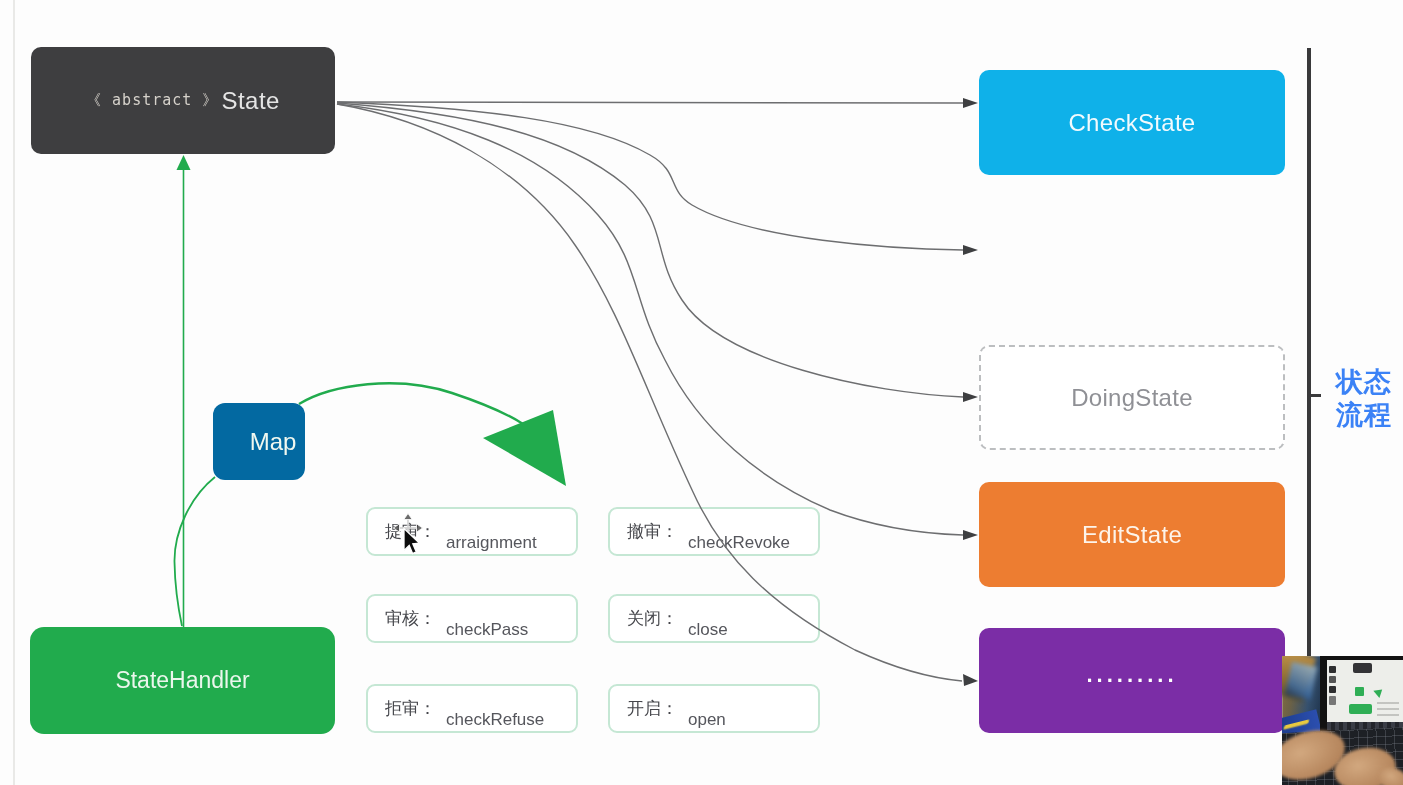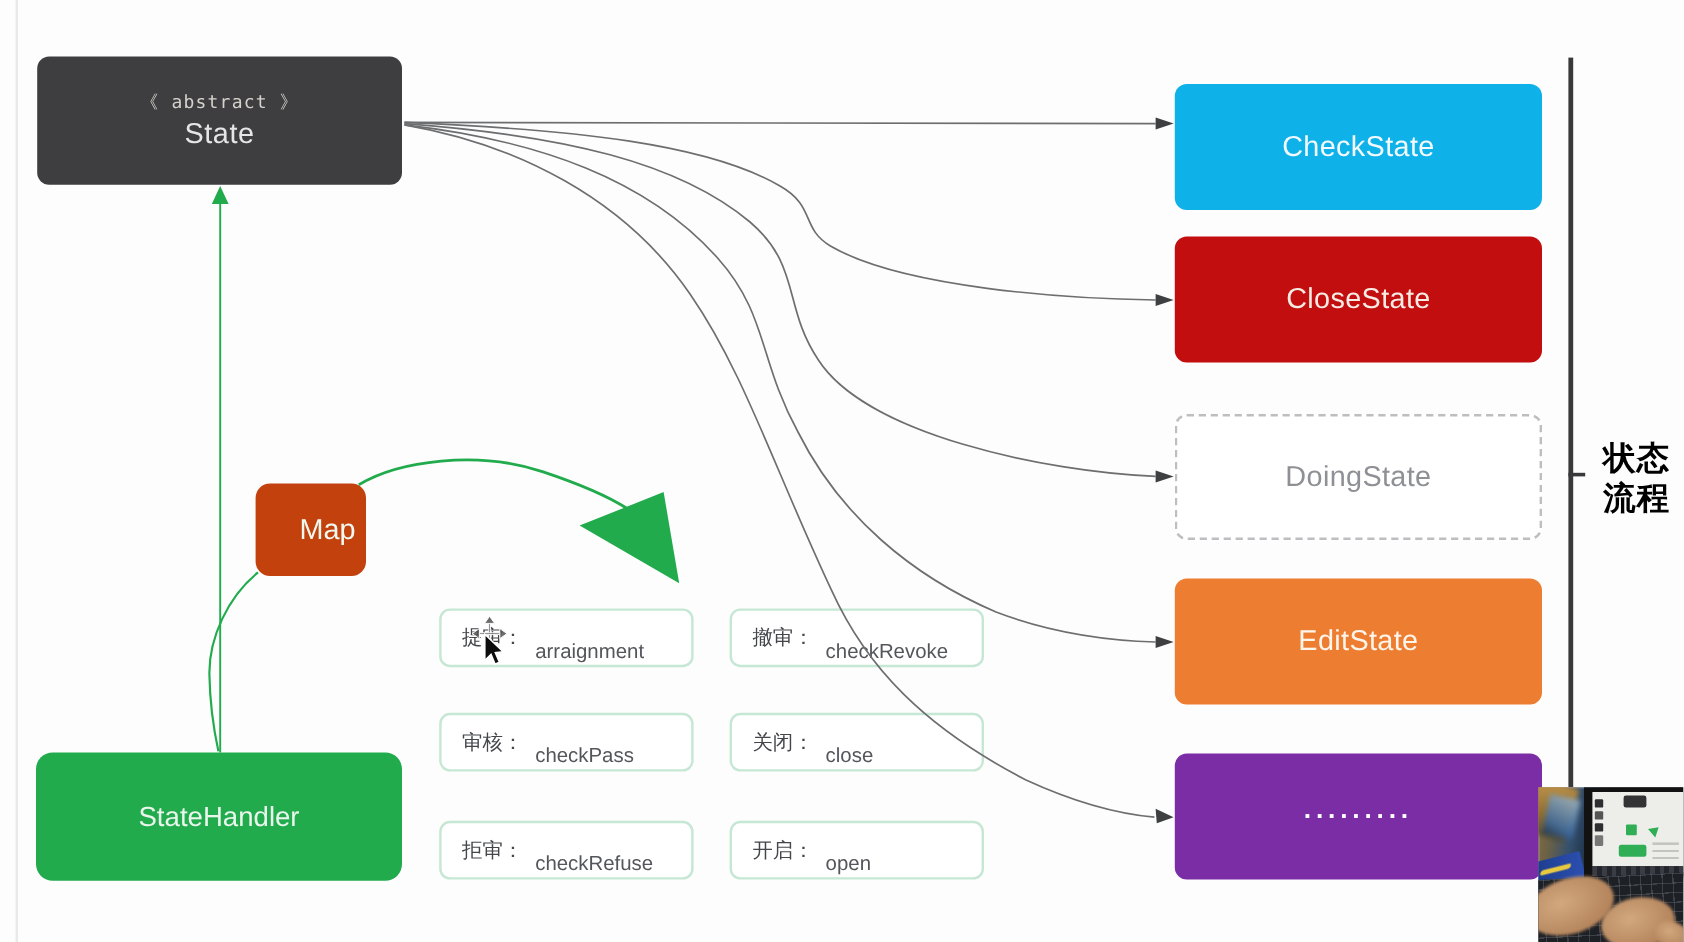--- a/index.html
+++ b/index.html
@@ -5,21 +5,21 @@
   html,body{margin:0;padding:0;background:#fff;}
   .stage{position:relative;width:1403px;height:785px;background:#fdfdfd;overflow:hidden;
          font-family:"Liberation Sans","DejaVu Sans",sans-serif;}
   .edge-line{position:absolute;left:13px;top:0;width:2px;height:785px;background:#e9e9e7;z-index:0;}
 
   
   .node{position:absolute;display:flex;align-items:center;justify-content:center;
         box-sizing:border-box;z-index:1;}
 
   .abstract-node{left:31px;top:47px;width:304px;height:107px;border-radius:10px;
-                 flex-direction:column;gap:3px;}
+                 flex-direction:row;gap:3px;}
   .stereotype{font-family:"DejaVu Sans Mono","Liberation Mono",monospace;
               font-size:15px;color:#d6d2cb;letter-spacing:1px;}
   .abstract-name{font-size:24px;color:#e5e5e5;letter-spacing:.5px;}
 
   .snode{left:979px;width:306px;height:105px;border-radius:10px;font-size:24px;letter-spacing:.3px;}
   .snode.dashed{border:2px dashed #bcbec0;background:#fff!important;}
   .dots-label{font-weight:700;font-size:22px;letter-spacing:4px;transform:translateY(-6px);}
 
   .handler-node{left:30px;top:627px;width:305px;height:107px;border-radius:14px;
                 font-size:23px;color:#eaf6ec;}
@@ -29,21 +29,21 @@
   
   .chip{position:absolute;width:212px;height:49px;background:#fff;border:2px solid #c5e7d4;
         border-radius:9px;display:flex;align-items:center;padding-left:17px;box-sizing:border-box;
         font-size:17px;color:#45464b;z-index:1;}
   .chip .en{margin-left:10px;color:#55565c;margin-top:23px;}
 
   
   .bracket-line{position:absolute;left:1307px;top:48px;width:4px;height:608px;background:#39393b;z-index:2;}
   .bracket-tick{position:absolute;left:1307px;top:394px;width:14px;height:3px;background:#39393b;z-index:2;}
   .group-label{position:absolute;left:1336px;top:366px;width:64px;text-align:left;
-               font-size:27px;font-weight:700;color:#000000;line-height:33px;letter-spacing:1px;z-index:2;}
+               font-size:27px;font-weight:700;color:#3b82f6;line-height:33px;letter-spacing:1px;z-index:2;}
 
   svg.connectors{position:absolute;left:0;top:0;z-index:3;pointer-events:none;}
   .cursor-svg{position:absolute;left:392px;top:512px;z-index:8;pointer-events:none;}
 
   
   .webcam{position:absolute;left:1282px;top:656px;width:121px;height:129px;z-index:6;overflow:hidden;
           background:linear-gradient(100deg,#8a6f3e 0%,#6a6147 12%,#35506e 24%,#243a54 32%,#20262e 44%,#17191d 60%,#141518 100%);
           box-shadow:0 0 0 1px rgba(255,255,255,.25) inset;}
   .wc-chair{position:absolute;left:-6px;top:-4px;width:34px;height:46px;background:linear-gradient(160deg,#c79a4e,#8a6a30 60%,#4a4a3a);
             transform:rotate(18deg);filter:blur(2px);}
@@ -85,37 +85,34 @@
   <div class="edge-line"></div>
 
   <div class="node abstract-node" style="background-color: rgb(62, 62, 64);">
     <div class="stereotype">《 abstract 》</div>
     <div class="abstract-name">State</div>
   </div>
 
   <div class="node snode" style="top: 50px; background-color: rgb(15, 177, 233); color: rgb(242, 250, 253); margin-top: 20px;">
     <span>CheckState</span>
   </div>
-  <div class="node snode" style="top: 197px; background-color: rgb(194, 14, 14); color: rgb(246, 236, 228);">
-    <span>CloseState</span>
-  </div>
   <div class="node snode dashed" style="top: 345px; color: rgb(143, 144, 149);">
     <span>DoingState</span>
   </div>
   <div class="node snode" style="top: 482px; background-color: rgb(237, 125, 49); color: rgb(253, 244, 234);">
     <span>EditState</span>
   </div>
   <div class="node snode" style="top: 628px; background-color: rgb(123, 45, 166); color: rgb(255, 255, 255);">
     <span class="dots-label">.........</span>
   </div>
 
   <div class="node handler-node" style="background-color: rgb(33, 171, 77);">
     <span>StateHandler</span>
   </div>
-  <div class="node map-node" style="background-color: #c2410c; padding-left: 28px;">
+  <div class="node map-node" style="background-color: #0369a1; padding-left: 28px;">
     <span>Map</span>
   </div>
 
   <div class="chip" style="left:366px;top:507px">
     <span class="zh">提审</span>
       <span>：</span>
       <span class="en">arraignment</span>
   </div>
   <div class="chip" style="left:608px;top:507px">
     <span class="zh">撤审</span>

